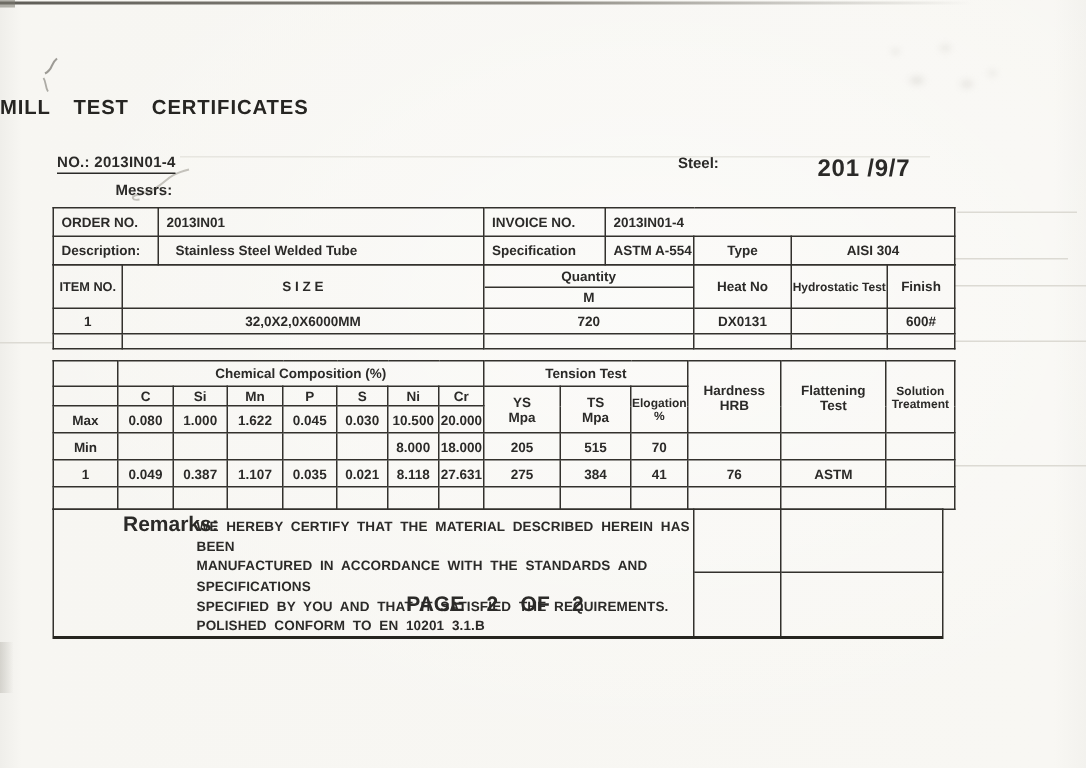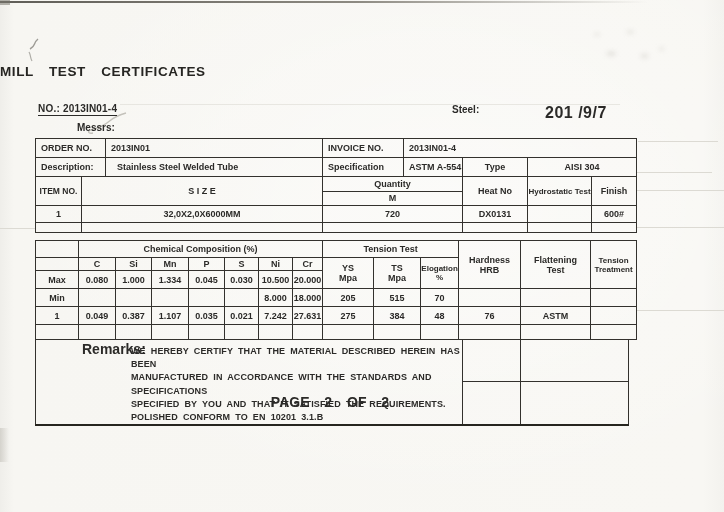--- a/index.html
+++ b/index.html
@@ -189,21 +189,21 @@
           </div>
         </td>
         <td rowspan="3">
           <div class="stack">
             <span>Flattening</span>
             <span>Test</span>
           </div>
         </td>
         <td rowspan="3" class="fs8">
           <div class="stack">
-            <span>Tension</span>
+            <span>Solution</span>
             <span>Treatment</span>
           </div>
         </td>
       </tr>
       <tr style="height:13px">
         <td></td>
         <td>C</td>
         <td>Si</td>
         <td>Mn</td>
         <td>P</td>
@@ -226,21 +226,21 @@
           <div class="stack">
             <span>Elogation</span>
             <span>%</span>
           </div>
         </td>
       </tr>
       <tr style="height:18px">
         <td>Max</td>
         <td>0.080</td>
         <td>1.000</td>
-        <td>1.334</td>
+        <td>1.622</td>
         <td>0.045</td>
         <td>0.030</td>
         <td>10.500</td>
         <td>20.000</td>
       </tr>
       <tr style="height:18px">
         <td>Min</td>
         <td></td>
         <td></td>
         <td></td>
@@ -255,25 +255,25 @@
         <td></td>
         <td></td>
       </tr>
       <tr style="height:18px">
         <td>1</td>
         <td>0.049</td>
         <td>0.387</td>
         <td>1.107</td>
         <td>0.035</td>
         <td>0.021</td>
-        <td>7.242</td>
+        <td>8.118</td>
         <td>27.631</td>
         <td>275</td>
         <td>384</td>
-        <td>48</td>
+        <td>41</td>
         <td>76</td>
         <td>ASTM</td>
         <td></td>
       </tr>
       <tr style="height:15px">
         <td></td>
             <td></td>
             <td></td>
             <td></td>
             <td></td>

